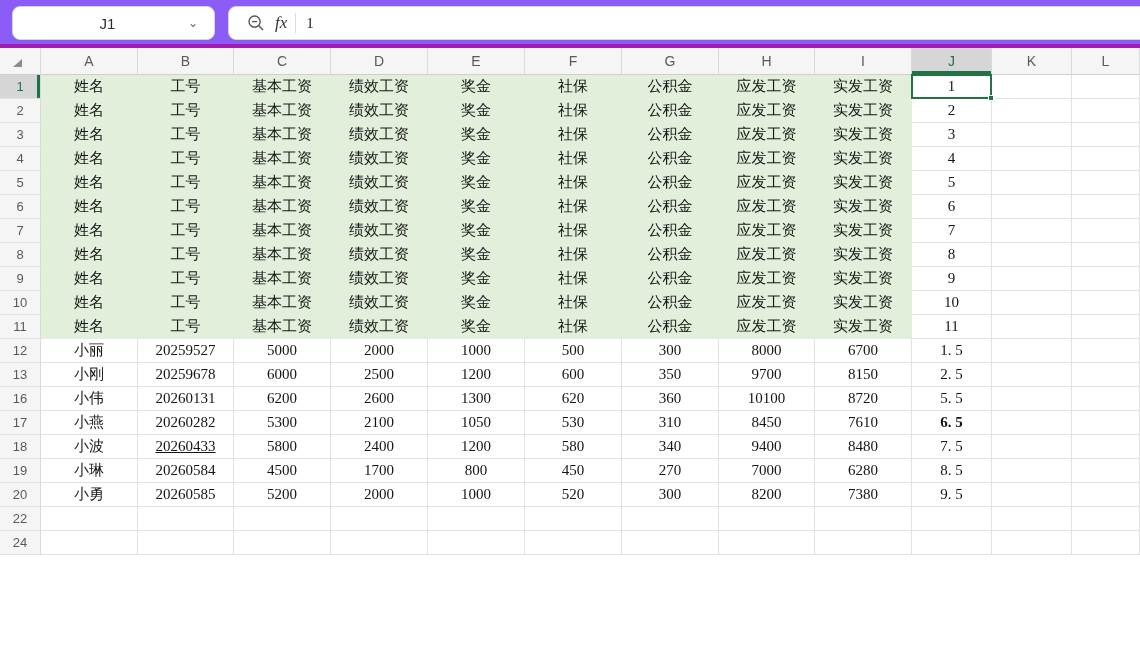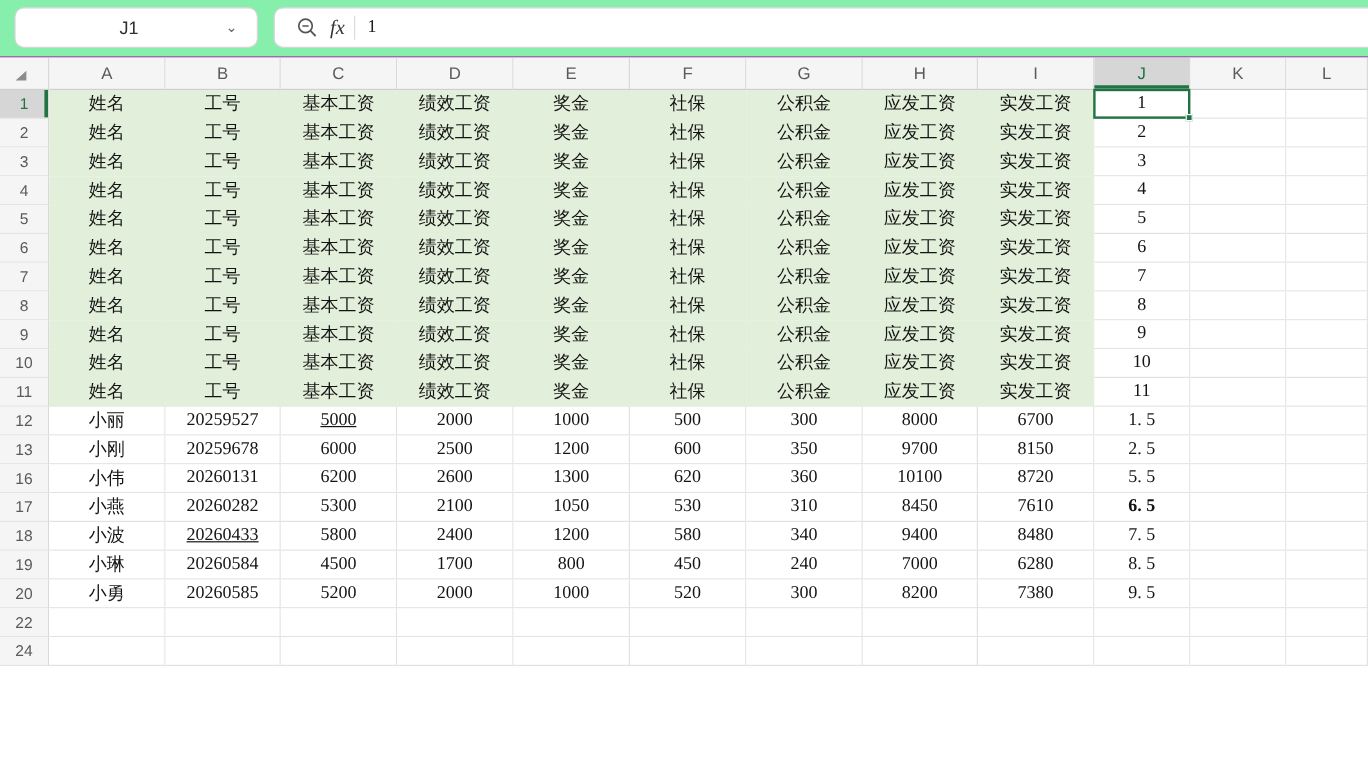--- a/index.html
+++ b/index.html
@@ -1,21 +1,21 @@
 <!DOCTYPE html>
 <html><head>
 <meta charset="utf-8">
 <style>
   * { box-sizing: border-box; margin: 0; padding: 0; }
   html, body { width: 1140px; height: 647px; overflow: hidden; background: #fff;
     font-family: "Liberation Sans", "DejaVu Sans", sans-serif; }
 
   
-  .topbar { position: relative; width: 1140px; height: 48px; background: #86efac;
-    border-bottom: 1px solid #a21caf; }
+  .topbar { position: relative; width: 1140px; height: 48px; background: #8b5cf6;
+    border-bottom: 4px solid #a21caf; }
   .namebox { position: absolute; left: 12px; top: 6px; width: 203px; height: 34px;
     background: #fff; border: 1px solid #d5d5d5; border-radius: 8px;
     display: flex; align-items: center; }
   .namebox-txt { flex: 1; text-align: center; font-size: 15px; color: #2f2f2f; padding-left: 14px; }
   .chev { width: 26px; color: #666; font-size: 12px; text-align: left; }
   .fbar { position: absolute; left: 228px; right: -12px; top: 6px; height: 34px;
     background: #fff; border: 1px solid #d5d5d5; border-radius: 8px;
     display: flex; align-items: center; padding-left: 14px; }
   .fbar .icon-btn { display: flex; align-items: center; justify-content: center;
     width: 26px; height: 26px; }
@@ -255,21 +255,21 @@
       <div class="cell green" style="width: 96px;">应发工资</div>
       <div class="cell green" style="width: 97px;">实发工资</div>
       <div class="cell" style="width: 80px;">11</div>
       <div class="cell" style="width: 80px;"></div>
       <div class="cell" style="width: 68px;"></div>
     </div>
     <div class="gridrow">
       <div class="rowh">12</div>
       <div class="cell" style="width: 97px;">小丽</div>
       <div class="cell" style="width: 96px;">20259527</div>
-      <div class="cell" style="width: 97px; text-decoration: underline;">5000</div>
+      <div class="cell" style="width: 97px;">5000</div>
       <div class="cell" style="width: 97px;">2000</div>
       <div class="cell" style="width: 97px;">1000</div>
       <div class="cell" style="width: 97px;">500</div>
       <div class="cell" style="width: 97px;">300</div>
       <div class="cell" style="width: 96px;">8000</div>
       <div class="cell" style="width: 97px;">6700</div>
       <div class="cell" style="width: 80px;">1. 5</div>
       <div class="cell" style="width: 80px;"></div>
       <div class="cell" style="width: 68px;"></div>
     </div>
@@ -334,21 +334,21 @@
       <div class="cell" style="width: 68px;"></div>
     </div>
     <div class="gridrow">
       <div class="rowh">19</div>
       <div class="cell" style="width: 97px;">小琳</div>
       <div class="cell" style="width: 96px;">20260584</div>
       <div class="cell" style="width: 97px;">4500</div>
       <div class="cell" style="width: 97px;">1700</div>
       <div class="cell" style="width: 97px;">800</div>
       <div class="cell" style="width: 97px;">450</div>
-      <div class="cell" style="width: 97px;">240</div>
+      <div class="cell" style="width: 97px;">270</div>
       <div class="cell" style="width: 96px;">7000</div>
       <div class="cell" style="width: 97px;">6280</div>
       <div class="cell" style="width: 80px;">8. 5</div>
       <div class="cell" style="width: 80px;"></div>
       <div class="cell" style="width: 68px;"></div>
     </div>
     <div class="gridrow">
       <div class="rowh">20</div>
       <div class="cell" style="width: 97px;">小勇</div>
       <div class="cell" style="width: 96px;">20260585</div>

